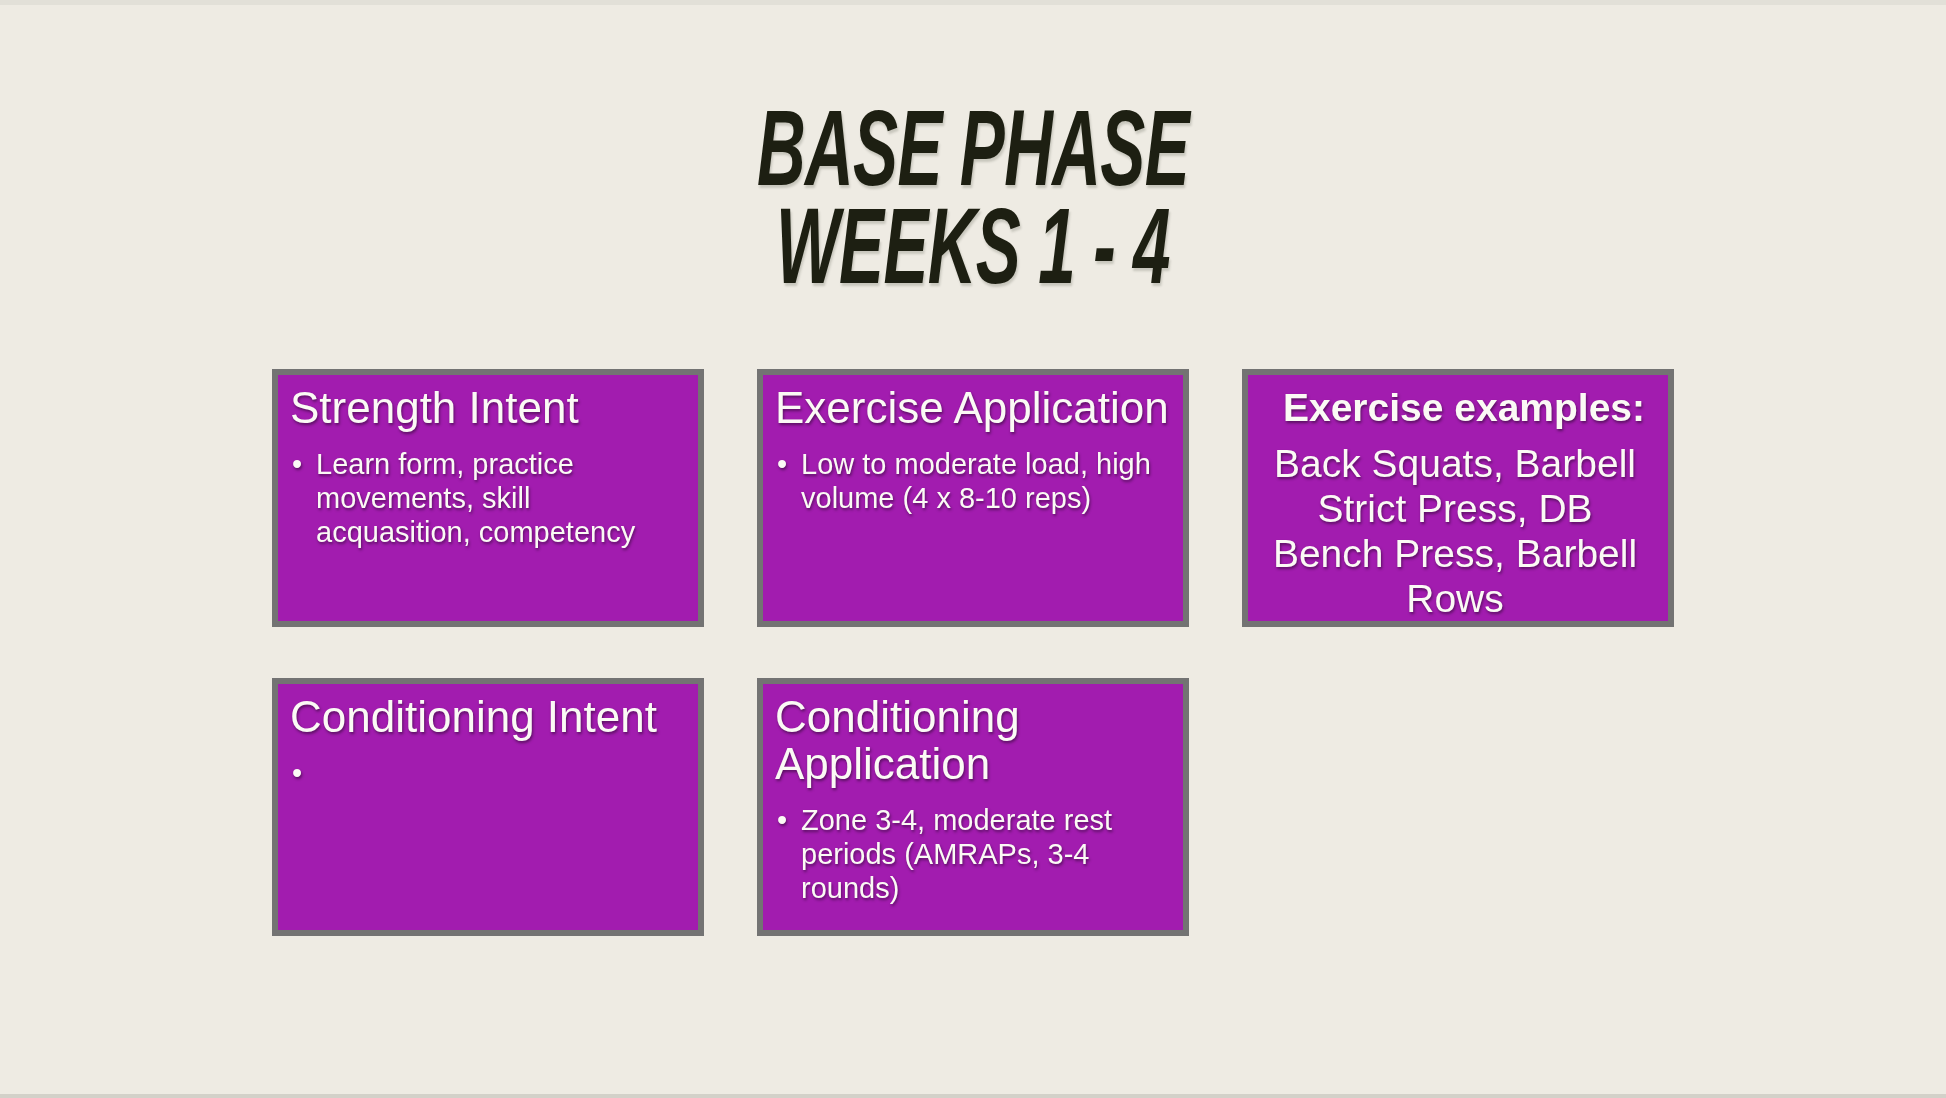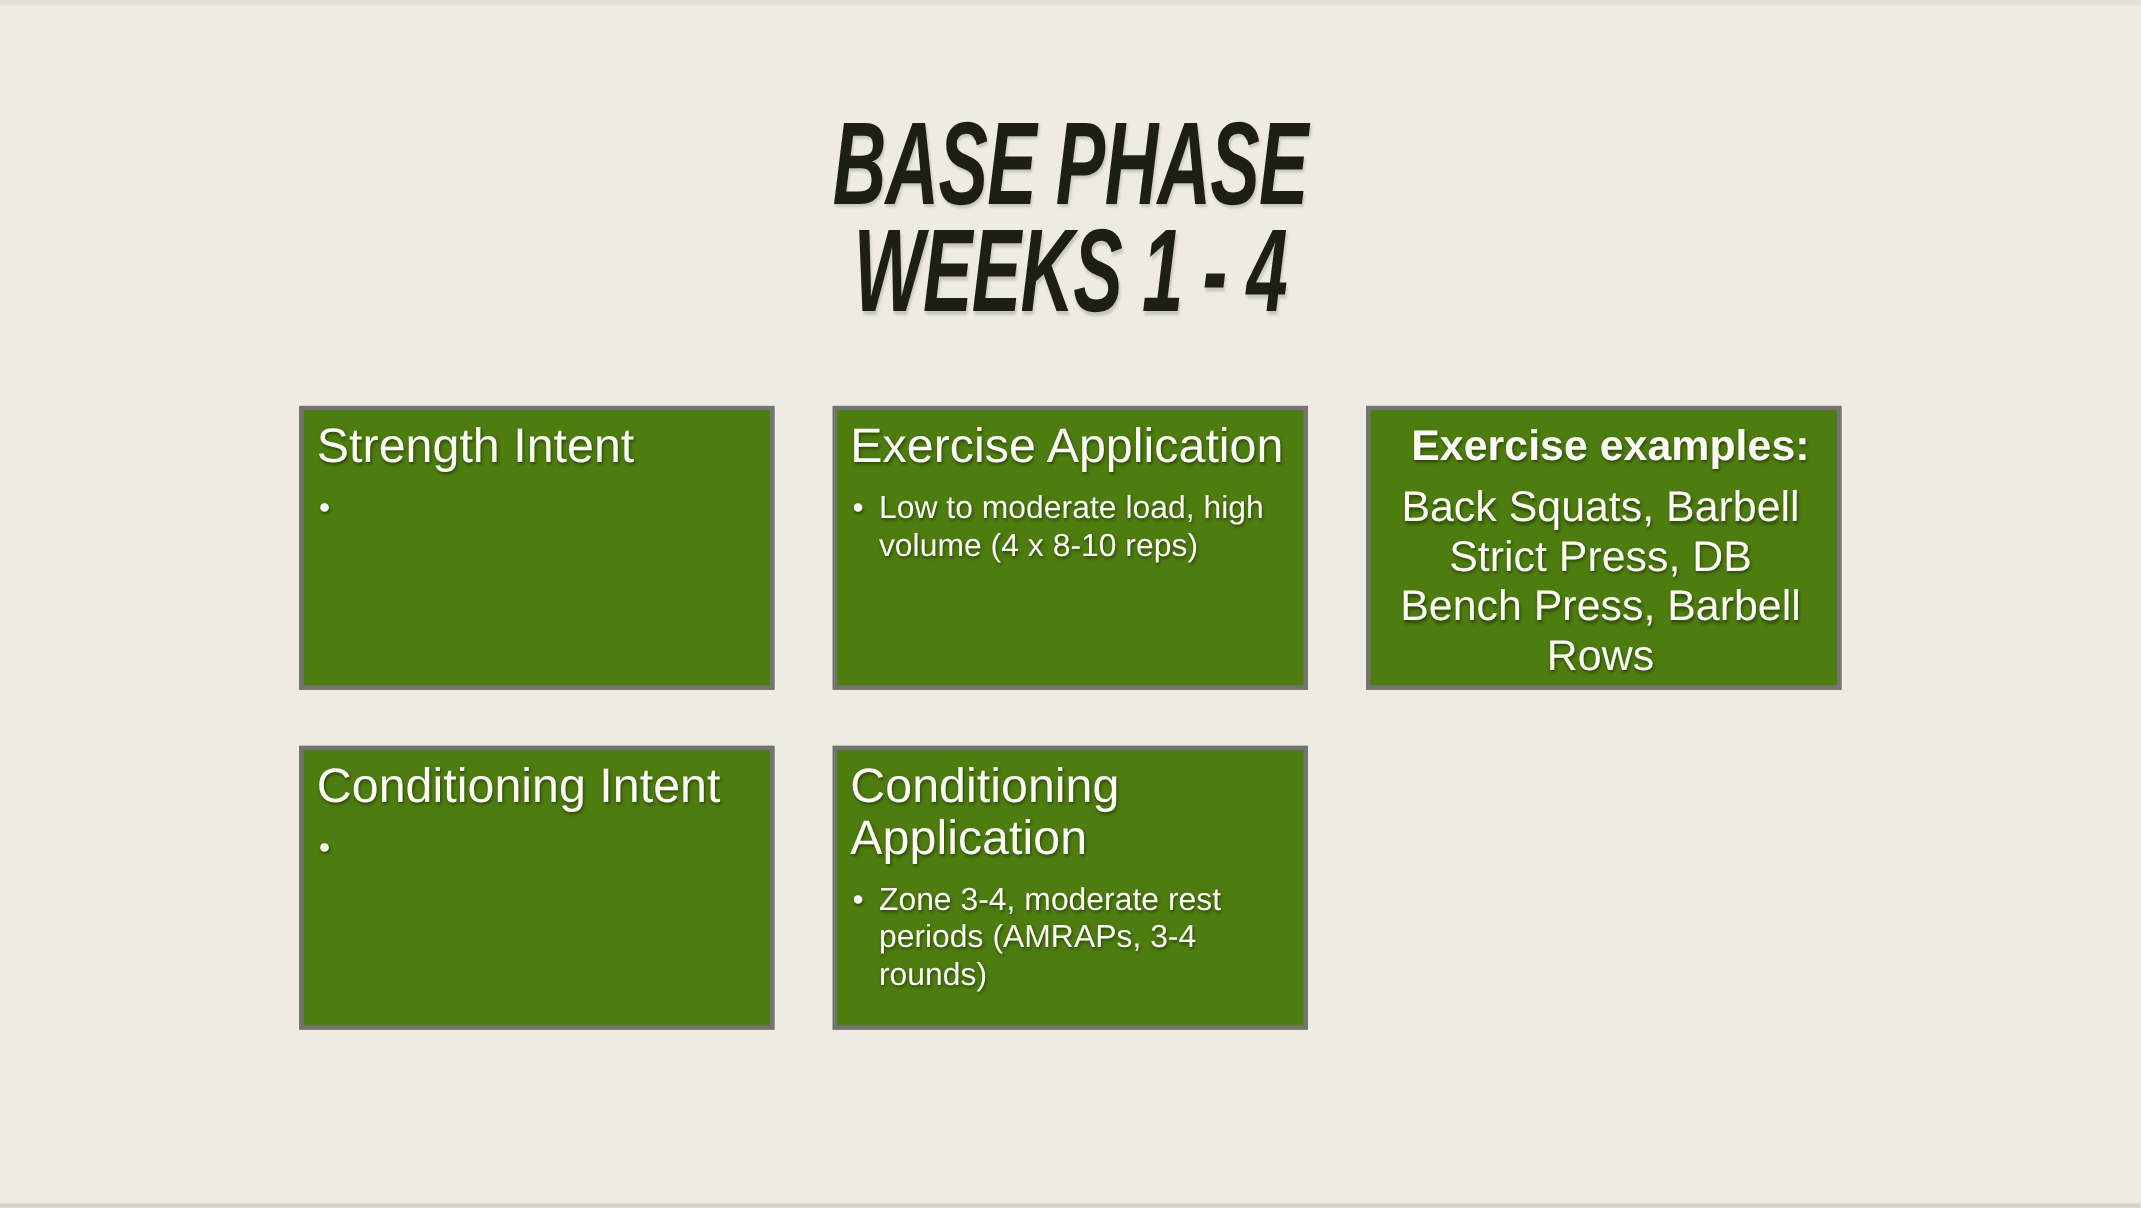--- a/index.html
+++ b/index.html
@@ -42,22 +42,22 @@
     position: absolute;
     left: 272px;
     top: 369px;
     display: grid;
     grid-template-columns: repeat(3, 432px);
     grid-template-rows: 258px 258px;
     column-gap: 53px;
     row-gap: 51px;
   }
   .card {
-    background: #4d7c0f;
-    border: 4px solid #737373;
+    background: #a21caf;
+    border: 6px solid #737373;
     box-sizing: border-box;
     color: #fbfaf5;
     overflow: hidden;
     text-shadow: 1px 2px 3px rgba(0,0,0,0.45);
   }
   .card h2 {
     font-size: 44px;
     font-weight: normal;
     line-height: 47px;
     margin: 0;
@@ -95,20 +95,21 @@
     <span class="line">WEEKS 1 - 4</span>
   </h1>
 
   <div class="grid">
 
     <div class="card card-left">
       <h2>Strength Intent</h2>
       <ul>
         <li>
           <span class="bullet">•</span>
+          <span>Learn form, practice movements, skill acquasition, competency</span>
         </li>
       </ul>
     </div>
 
     <div class="card card-left">
       <h2>Exercise Application</h2>
       <ul>
         <li>
           <span class="bullet">•</span>
           <span>Low to moderate load, high volume (4 x 8-10 reps)</span>

